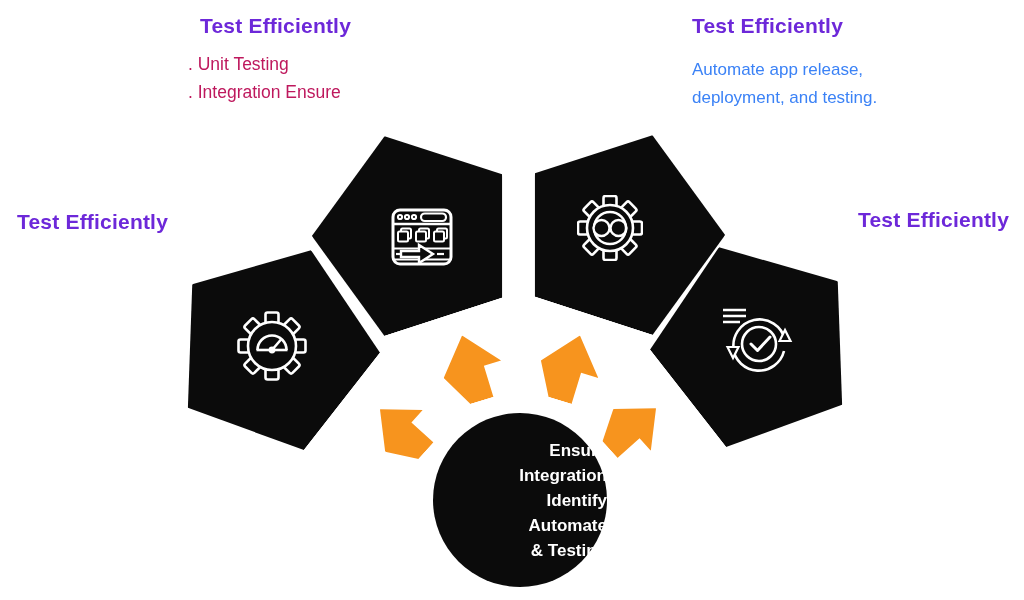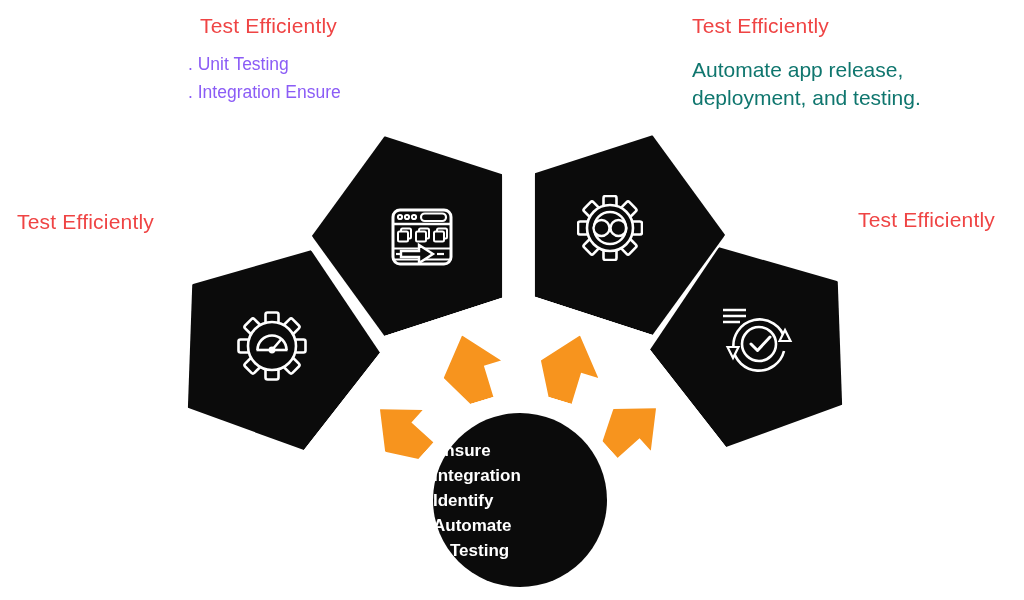--- a/index.html
+++ b/index.html
@@ -2,33 +2,33 @@
 <html><head>
 <meta charset="utf-8">
 <style>
   html,body{margin:0;padding:0;background:#ffffff;}
   #stage{
     position:relative;width:1024px;height:600px;background:#ffffff;
     font-family:"Liberation Sans", sans-serif;color:#161616;overflow:hidden;
   }
   .abs{position:absolute;}
   
-  .h1{font-size:21px;font-weight:normal;color:#ef4444;letter-spacing:.2px;white-space:nowrap;}
-  .body{font-size:21px;line-height:28px;color:#0f766e;white-space:pre-line;}
-  .list div{font-size:17.5px;line-height:27.5px;color:#8b5cf6;white-space:nowrap;}
+  .h1{font-size:21px;font-weight:bold;color:#6d28d9;letter-spacing:.2px;white-space:nowrap;}
+  .body{font-size:17px;line-height:28px;color:#3b82f6;white-space:pre-line;}
+  .list div{font-size:17.5px;line-height:27.5px;color:#be185d;white-space:nowrap;}
   
   .penta{
     width:200px;height:190px;background:#0b0b0b;
     clip-path:polygon(50% 0%,100% 38.2%,80.9% 100%,19.1% 100%,0% 38.2%);
     transform-origin:100px 105px;
   }
   
   .circle{
     width:174px;height:174px;border-radius:50%;background:#0b0b0b;
-    display:flex;flex-direction:column;align-items:flex-start;justify-content:center;
+    display:flex;flex-direction:column;align-items:flex-end;justify-content:center;
   }
   .circle div{color:#fff;font-weight:bold;font-size:17px;line-height:25px;text-align:center;white-space:nowrap;}
   
   .arrow{
     background:#f7941e;
     clip-path:polygon(50% 0%,100% 52%,70% 52%,70% 100%,30% 100%,0% 52%);
   }
   svg{display:block;}
 </style>
 </head>

